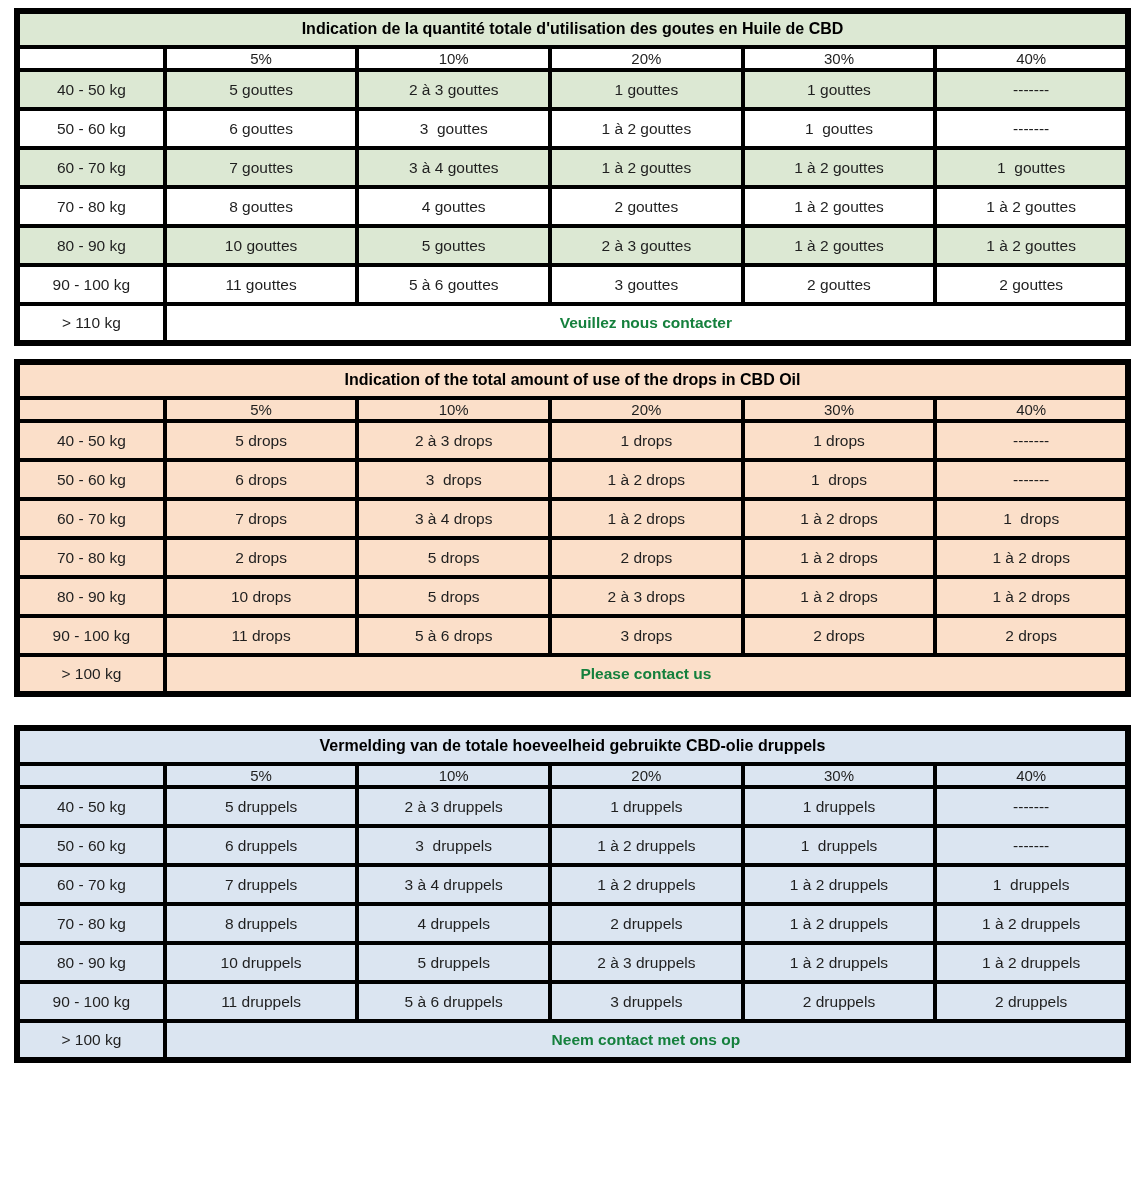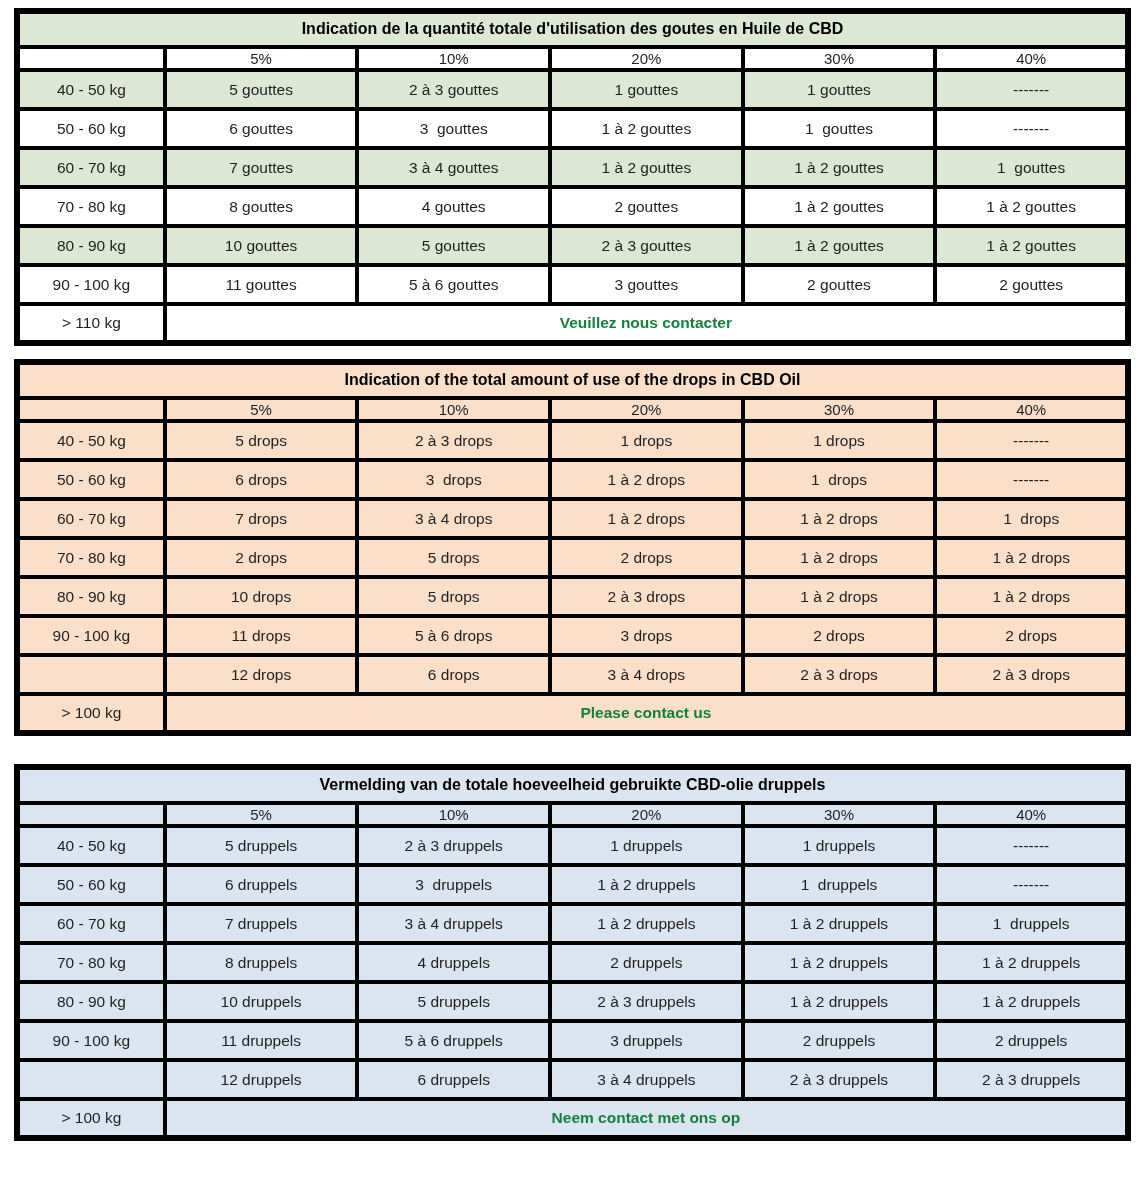--- a/index.html
+++ b/index.html
@@ -189,28 +189,20 @@
             <td>1 à 2 drops</td>
           </tr>
           <tr class="data-row fill">
             <td>90 - 100 kg</td>
             <td>11 drops</td>
             <td>5 à 6 drops</td>
             <td>3 drops</td>
             <td>2 drops</td>
             <td>2 drops</td>
           </tr>
-          <tr class="data-row fill">
-            <td></td>
-            <td>12 drops</td>
-            <td>6 drops</td>
-            <td>3 à 4 drops</td>
-            <td>2 à 3 drops</td>
-            <td>2 à 3 drops</td>
-          </tr>
           <tr class="contact-row fill">
             <td>&gt; 100 kg</td>
             <td colspan="5" class="contact-cell">Please contact us</td>
           </tr>
         </tbody>
       </table>
     </section>
   <section class="dose-table" style="--fill: #dbe5f1;">
       <table class="grid">
         <colgroup>
@@ -274,28 +266,20 @@
             <td>1 à 2 druppels</td>
           </tr>
           <tr class="data-row fill">
             <td>90 - 100 kg</td>
             <td>11 druppels</td>
             <td>5 à 6 druppels</td>
             <td>3 druppels</td>
             <td>2 druppels</td>
             <td>2 druppels</td>
           </tr>
-          <tr class="data-row fill">
-            <td></td>
-            <td>12 druppels</td>
-            <td>6 druppels</td>
-            <td>3 à 4 druppels</td>
-            <td>2 à 3 druppels</td>
-            <td>2 à 3 druppels</td>
-          </tr>
           <tr class="contact-row fill">
             <td>&gt; 100 kg</td>
             <td colspan="5" class="contact-cell">Neem contact met ons op</td>
           </tr>
         </tbody>
       </table>
     </section>
 </div>
 
 </body></html>

